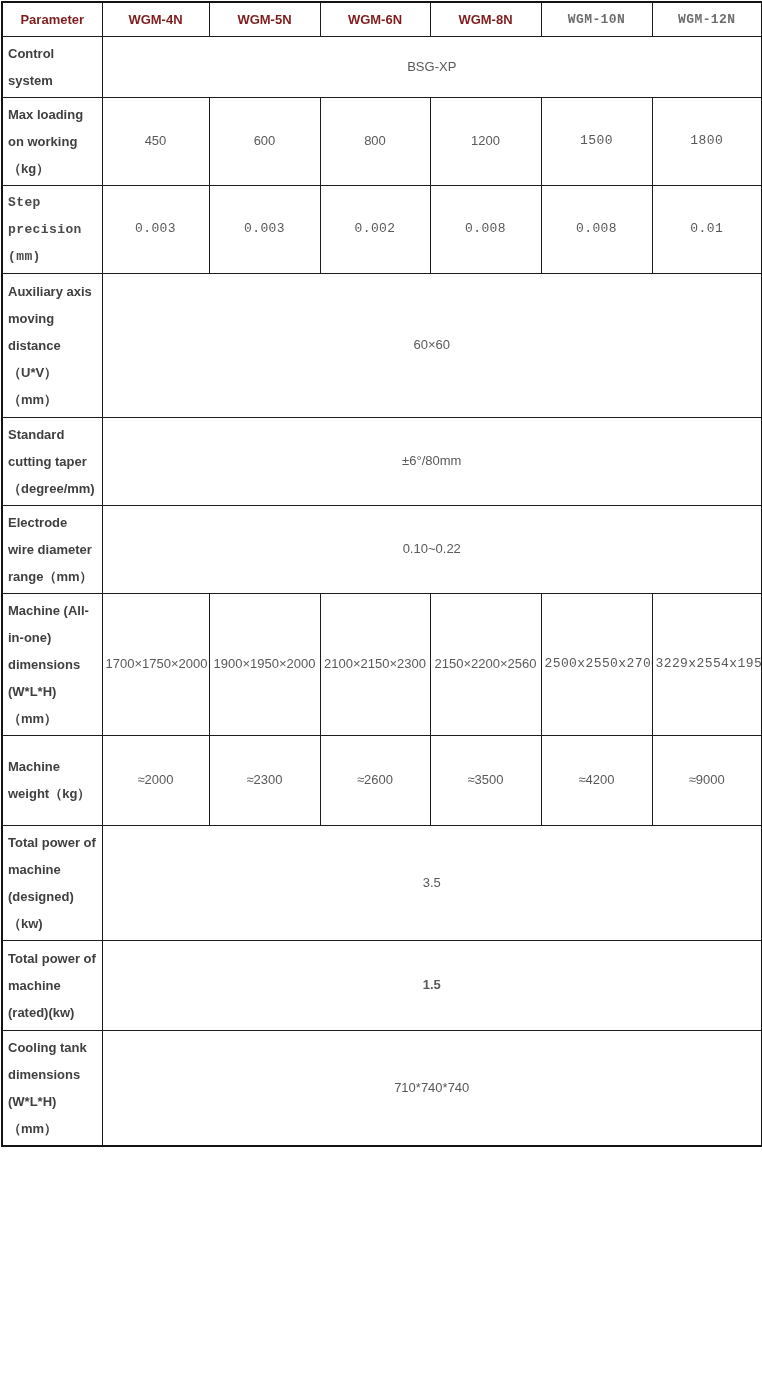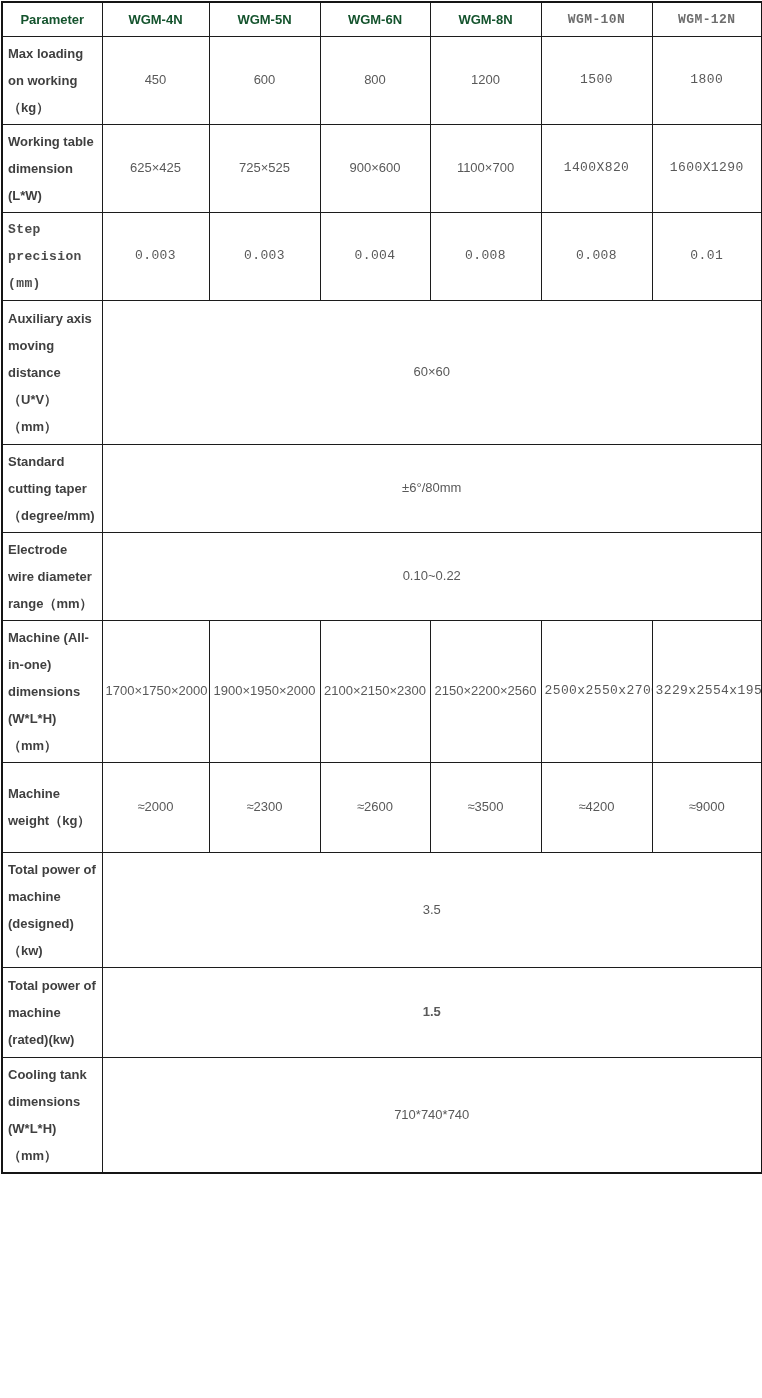--- a/index.html
+++ b/index.html
@@ -1,20 +1,20 @@
 <!DOCTYPE html>
 <html><head>
 <meta charset="utf-8">
 <style>
   html,body{margin:0;padding:0;background:#ffffff;}
   body{font-family:"Liberation Sans",sans-serif;}
   .wrap{width:762px;}
   table{border-collapse:collapse;table-layout:fixed;width:760px;margin:1px 0 0 1px;border:2px solid #151515;}
   td,th{border:1px solid #1c1c1c;overflow:hidden;}
-  th{font-size:13px;font-weight:bold;color:#14532d;text-align:center;vertical-align:middle;padding:2px;}
+  th{font-size:13px;font-weight:bold;color:#7f1d1d;text-align:center;vertical-align:middle;padding:2px;}
   td.label{font-size:13px;font-weight:bold;color:#3f3f3f;text-align:left;vertical-align:middle;padding:3px 5px;line-height:27px;word-wrap:break-word;}
   td.val{font-size:13px;color:#595959;text-align:center;vertical-align:middle;padding:2px 3px;line-height:18px;}
   .mono{font-family:"Liberation Mono","DejaVu Sans Mono",monospace;color:#6e6e6e;letter-spacing:.4px;}
   td.label.mono{color:#4a4a4a;margin-top:28px;}
   .vt{vertical-align:top;padding-top:9px;}
   .vt19{vertical-align:top;padding-top:19px;margin-left:16px;}
   .vt22{vertical-align:top;padding-top:22px;font-weight:bold;}
   .vt31{vertical-align:top;padding-top:31px;}
   tr.h-header{height:34px;}
   tr.h-control{height:30px;}
@@ -52,49 +52,44 @@
         <tr class="h-header">
     <th>Parameter</th>
     <th>WGM-4N</th>
     <th>WGM-5N</th>
     <th>WGM-6N</th>
     <th>WGM-8N</th>
     <th class="mono">WGM-10N</th>
     <th class="mono">WGM-12N</th>
   </tr>
 
+  <tr class="h-control">
+    <td class="label">Control system</td>
+    <td class="val" colspan="6">BSG-XP</td>
+  </tr>
 
   <tr class="h-maxload">
     <td class="label">Max loading on working（kg）</td>
     <td class="val">450</td>
     <td class="val">600</td>
     <td class="val">800</td>
     <td class="val">1200</td>
     <td class="val mono">1500</td>
     <td class="val mono">1800</td>
   </tr>
 
-  <tr class="h-worktable">
-    <td class="label">Working table dimension (L*W)</td>
-    <td class="val">625×425</td>
-    <td class="val">725×525</td>
-    <td class="val">900×600</td>
-    <td class="val">1100×700</td>
-    <td class="val mono">1400X820</td>
-    <td class="val mono">1600X1290</td>
-  </tr>
 
 
 
 
   <tr class="h-step">
     <td class="label mono">Step precision (mm)</td>
     <td class="val mono">0.003</td>
     <td class="val mono">0.003</td>
-    <td class="val mono">0.004</td>
+    <td class="val mono">0.002</td>
     <td class="val mono">0.008</td>
     <td class="val mono">0.008</td>
     <td class="val mono">0.01</td>
   </tr>
 
   <tr class="h-aux">
     <td class="label">Auxiliary axis moving distance（U*V）（mm）</td>
     <td class="val" colspan="6">60×60</td>
   </tr>
 

